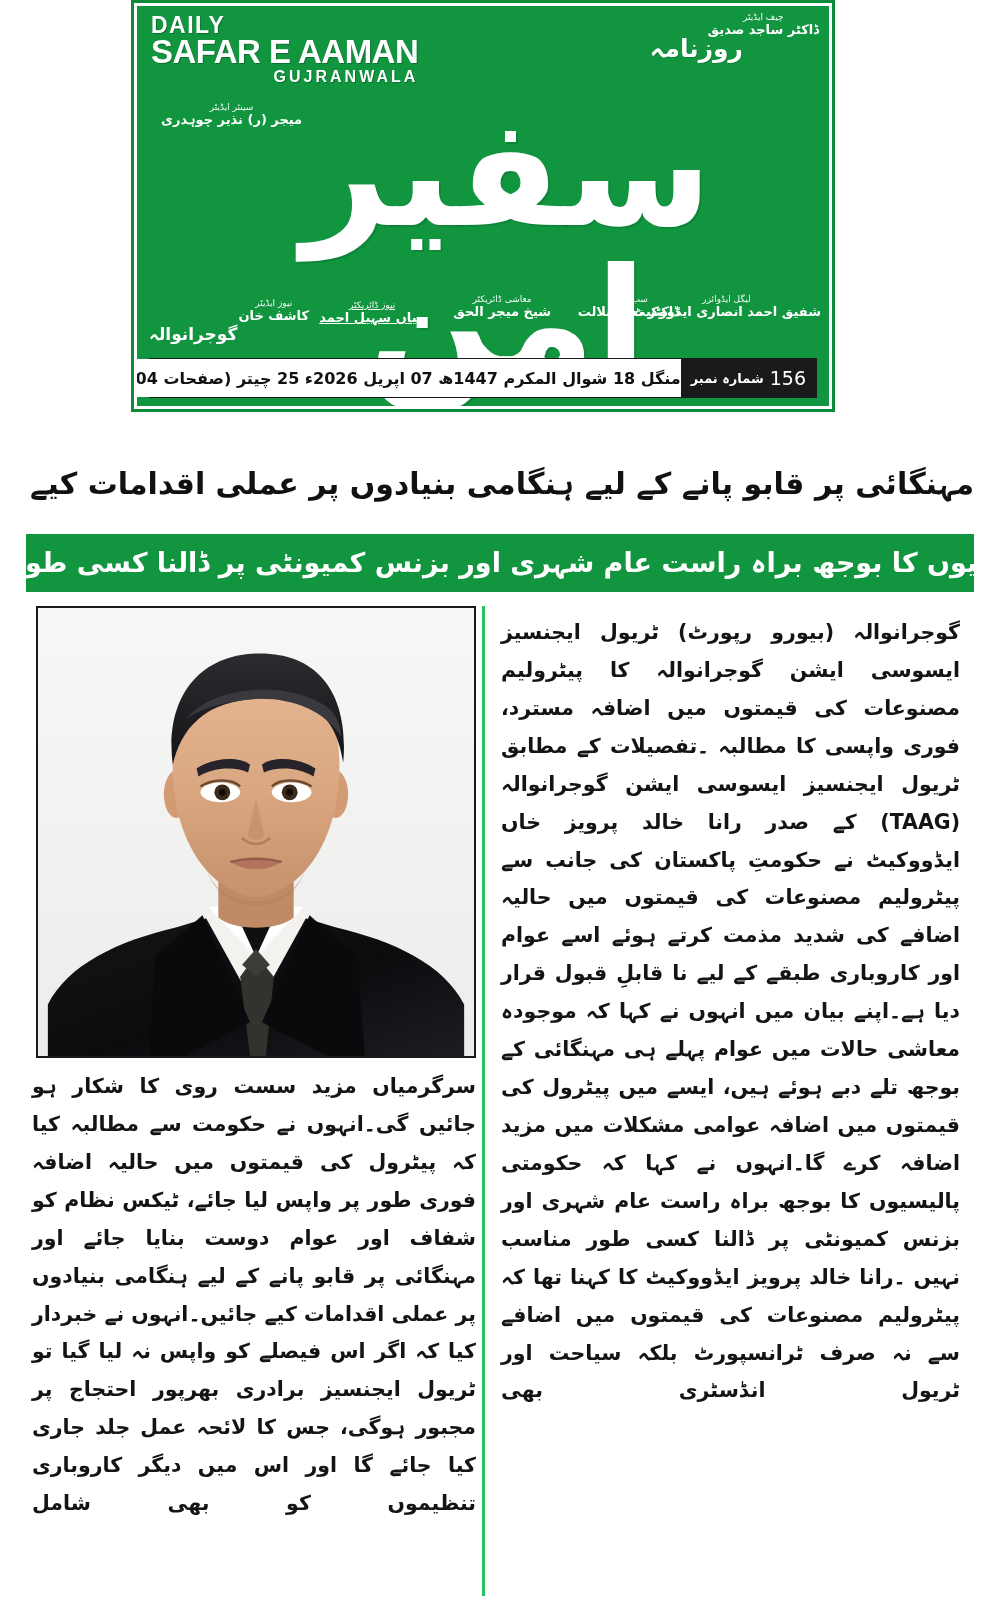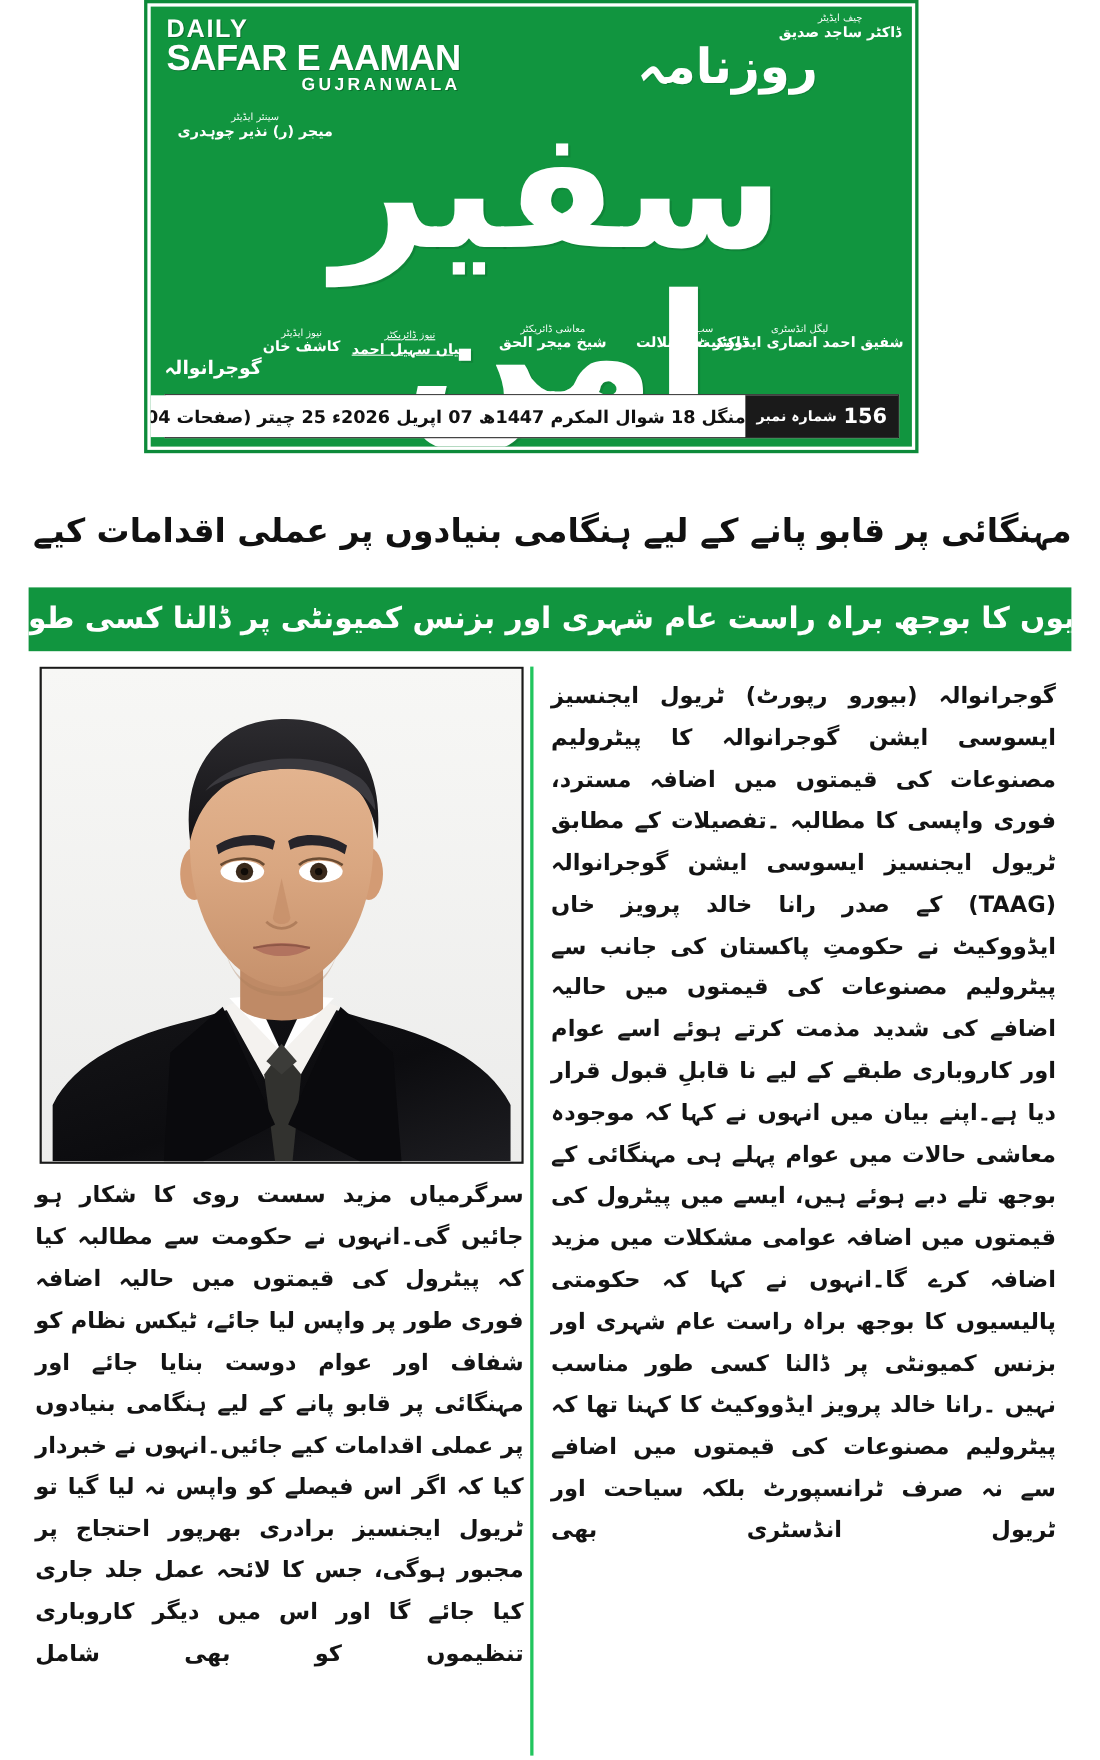--- a/index.html
+++ b/index.html
@@ -66,21 +66,21 @@
   .credit .role{font-size:9px;display:block;font-weight:normal;opacity:.97;}
   .credit .person{font-size:13px;display:block;font-weight:bold;margin-top:1px;}
 
   
   .c-senior{left:24px;top:96px;}
   
   .c-chief{right:10px;top:6px;}
   
   .roznama{
     position:absolute;right:86px;top:28px;
-    color:#fff;font-size:44px;font-weight:bold;
+    color:#fff;font-size:25px;font-weight:bold;
     font-family:"DejaVu Sans","Liberation Sans",sans-serif;
     z-index:6;text-shadow:1px 1px 0 rgba(0,0,0,.12);
   }
 
   
   .c-legal{right:8px;top:288px;}
   .c-sub{right:150px;top:288px;}
   .c-md{right:278px;top:288px;}
   .c-newsdir{right:404px;top:294px;text-decoration:underline;}
   .c-newsed{right:520px;top:292px;}
@@ -117,21 +117,21 @@
     border:1px solid #1a1a1a;
     box-sizing:border-box;
   }
   .issue-box{
     background:#1a1a1a;color:#ffffff;
     display:flex;align-items:center;justify-content:center;
     gap:6px;padding:0 10px;white-space:nowrap;
     font-family:"DejaVu Sans","Liberation Sans",sans-serif;
   }
   .issue-box .lbl{font-size:13px;font-weight:bold;}
-  .issue-box .val{font-size:19px;font-weight:bold;}
+  .issue-box .val{font-size:19px;font-weight:normal;}
   .issue-date{
     flex:1;display:flex;align-items:center;justify-content:center;
     color:#111;font-size:16px;font-weight:bold;white-space:nowrap;
     font-family:"DejaVu Sans","Liberation Sans",sans-serif;
     background:#fff;
   }
 
   
   .headline{
     position:absolute;
@@ -223,21 +223,21 @@
       <span class="role">چیف ایڈیٹر</span>
       <span class="person">ڈاکٹر ساجد صدیق</span>
     </div>
 
     <div class="credit c-senior">
       <span class="role">سینئر ایڈیٹر</span>
       <span class="person">میجر (ر) نذیر چوہدری</span>
     </div>
 
     <div class="credit c-legal">
-      <span class="role">لیگل انڈسٹری</span>
+      <span class="role">لیگل ایڈوائزر</span>
       <span class="person">شفیق احمد انصاری ایڈووکیٹ</span>
     </div>
 
     <div class="credit c-sub">
       <span class="role">سب ایڈیٹر</span>
       <span class="person">ڈاکٹر نعیم بلالت</span>
     </div>
 
     <div class="credit c-md">
       <span class="role">معاشی ڈائریکٹر</span>

